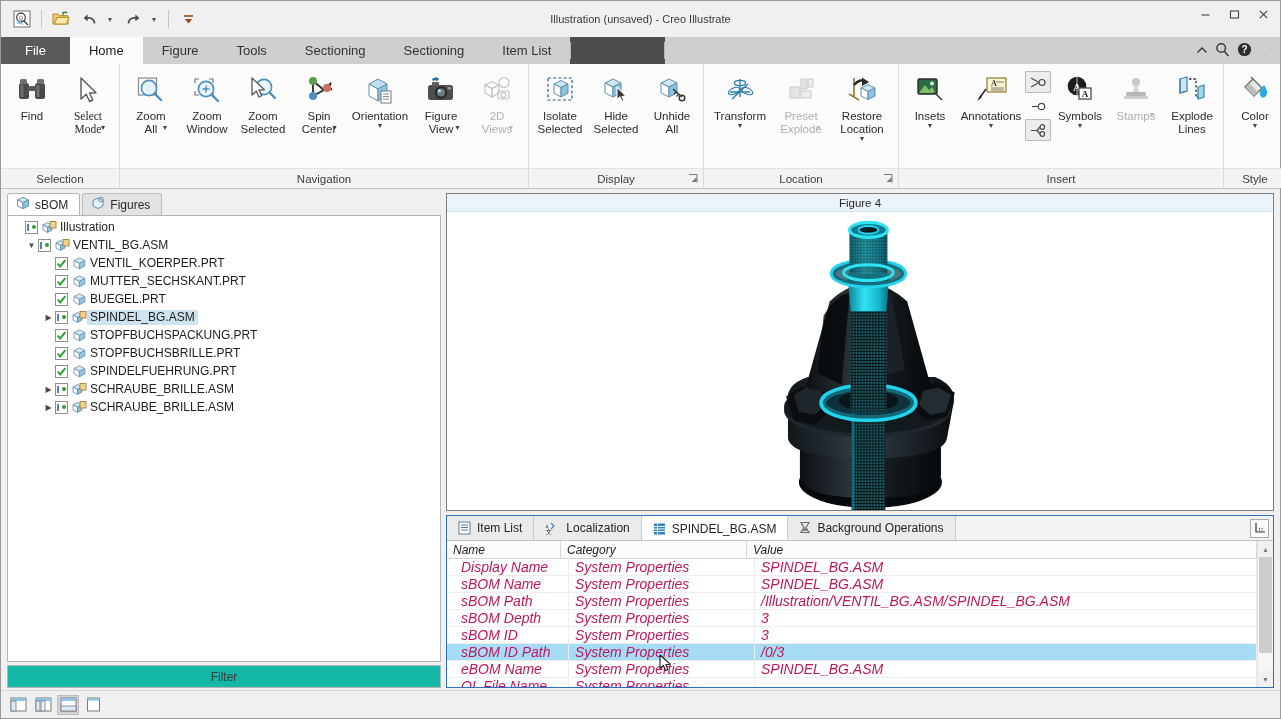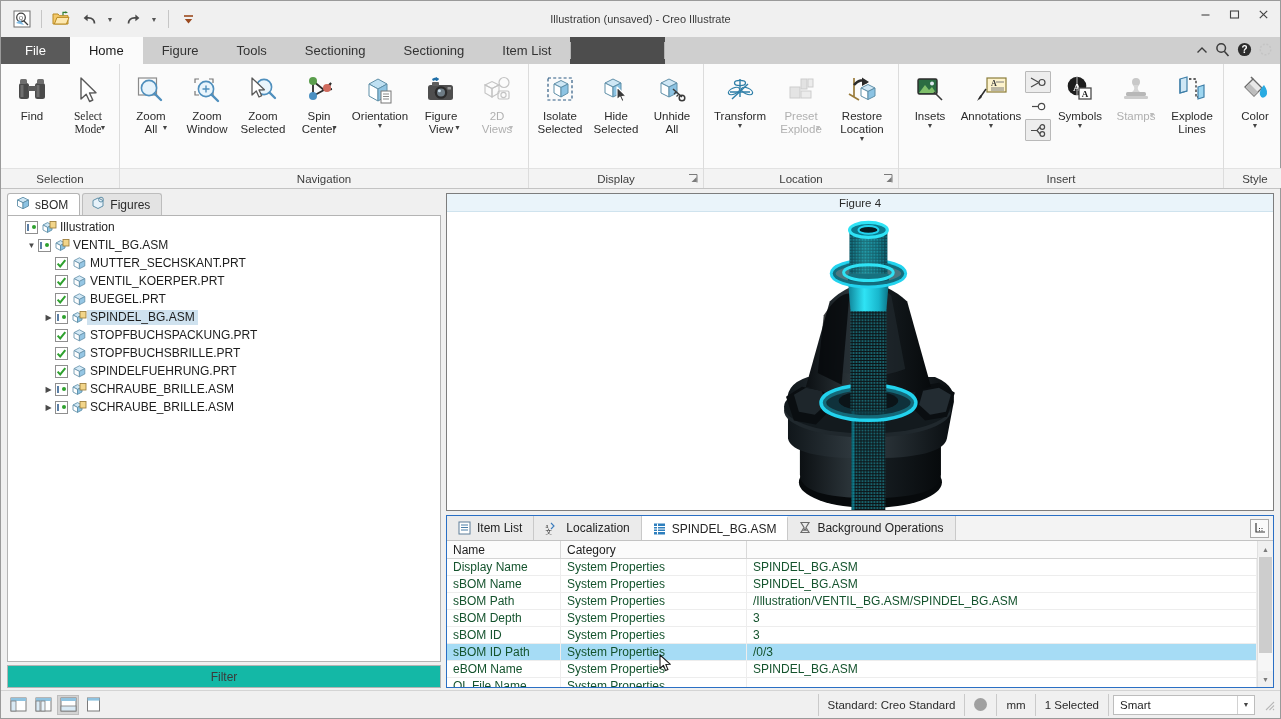--- a/index.html
+++ b/index.html
@@ -254,31 +254,31 @@
   }
   .btabs-fill { flex: 1; background: #f3f3f3; }
   .btabs-right { display: flex; align-items: center; padding: 0 4px; }
   .expand-btn {
     width: 19px; height: 19px;
     border: 1px solid #a9a9a9; background: #fafafa;
     display: flex; align-items: center; justify-content: center;
     cursor: default;
   }
   .tablewrap { flex: 1; display: flex; min-height: 0; }
-  .tablearea { flex: 1; min-width: 0; display: flex; flex-direction: column; }
+  .tablearea { flex: 1; min-width: 0; display: flex; flex-direction: column; font-style: italic; }
   .thead {
     display: flex; height: 18px; min-height: 18px;
     background: #fbfbfb; border-bottom: 1px solid #d4d4d4;
     font-size: 12px; color: #1d1d1d;
   }
   .th { padding: 1px 6px; border-right: 1px solid #d9d9d9; display: flex; align-items: center; cursor: default;}
   .tbody { flex: 1; overflow: hidden; }
   .tr2 {
-    display: flex; height: 17px; font-size: 12px; color: #14532d;
-    border-bottom: 1px solid #ededed; cursor: default;
+    display: flex; height: 17px; font-size: 14px; color: #be185d;
+    border-bottom: 1px solid #ededed; cursor: default; padding-left: 8px;
   }
   .tr2.sel { background: #a6dcf5; }
   .td { padding: 0 6px; display: flex; align-items: center;
         border-right: 1px solid #ededed; overflow: hidden; white-space: nowrap; }
   .col-name { width: 114px; min-width: 114px; }
   .col-cat  { width: 186px; min-width: 186px; }
   .col-val  { flex: 1; }
   .vscroll {
     width: 16px; min-width: 16px; background: #f6f6f6;
     border-left: 1px solid #e0e0e0;
@@ -859,37 +859,37 @@
                 <path d="M1.6 5.6 L4.2 8.4 L9.3 2.1" fill="none" stroke="#2ea12e" stroke-width="2"></path>
               </svg>
           </span>
           <span>
             <svg width="15" height="14" viewBox="0 0 15 14" style="display:block">
               <path d="M2 4.6 L7.4 1.8 L12.8 4.6 L7.4 7.4 Z" fill="#d3e9f6" stroke="#6792ab" stroke-width=".85"></path>
               <path d="M2 4.6 L2 10 L7.4 12.8 L7.4 7.4 Z" fill="#fdfdfd" stroke="#6792ab" stroke-width=".85"></path>
               <path d="M12.8 4.6 L12.8 10 L7.4 12.8 L7.4 7.4 Z" fill="#95c6e4" stroke="#6792ab" stroke-width=".85"></path>
             </svg>
           </span>
-          <span class="tlabel">MUTTER_SECHSKANT.PRT</span>
+          <span class="tlabel">VENTIL_KOERPER.PRT</span>
         </div>
 
         <div class="trow" style="padding-left:47px">
           <span class="chk">
             <svg width="11" height="11" viewBox="0 0 11 11">
                 <path d="M1.6 5.6 L4.2 8.4 L9.3 2.1" fill="none" stroke="#2ea12e" stroke-width="2"></path>
               </svg>
           </span>
           <span>
             <svg width="15" height="14" viewBox="0 0 15 14" style="display:block">
               <path d="M2 4.6 L7.4 1.8 L12.8 4.6 L7.4 7.4 Z" fill="#d3e9f6" stroke="#6792ab" stroke-width=".85"></path>
               <path d="M2 4.6 L2 10 L7.4 12.8 L7.4 7.4 Z" fill="#fdfdfd" stroke="#6792ab" stroke-width=".85"></path>
               <path d="M12.8 4.6 L12.8 10 L7.4 12.8 L7.4 7.4 Z" fill="#95c6e4" stroke="#6792ab" stroke-width=".85"></path>
             </svg>
           </span>
-          <span class="tlabel">VENTIL_KOERPER.PRT</span>
+          <span class="tlabel">MUTTER_SECHSKANT.PRT</span>
         </div>
 
         <div class="trow" style="padding-left:47px">
           <span class="chk">
             <svg width="11" height="11" viewBox="0 0 11 11">
                 <path d="M1.6 5.6 L4.2 8.4 L9.3 2.1" fill="none" stroke="#2ea12e" stroke-width="2"></path>
               </svg>
           </span>
           <span>
             <svg width="15" height="14" viewBox="0 0 15 14" style="display:block">
@@ -1124,20 +1124,21 @@
               </svg>
             </div>
           </div>
         </div>
 
         <div class="tablewrap">
           <div class="tablearea">
             <div class="thead">
               <div class="th col-name">Name</div>
               <div class="th col-cat">Category</div>
+              <div class="th col-val">Value</div>
             </div>
             <div class="tbody">
               <div class="tr2">
                 <div class="td col-name">Display Name</div>
                 <div class="td col-cat">System Properties</div>
                 <div class="td col-val">SPINDEL_BG.ASM</div>
               </div>
               <div class="tr2">
                 <div class="td col-name">sBOM Name</div>
                 <div class="td col-cat">System Properties</div>
@@ -1218,33 +1219,14 @@
         </svg>
       </div>
       <div class="lbtn">
         <svg width="17" height="15" viewBox="0 0 17 15">
           <rect x="2.5" y="1" width="12" height="13" fill="#fff" stroke="#7b7b7b"></rect>
           <rect x="2.5" y="1" width="12" height="2.6" fill="#8fc3e0"></rect>
         </svg>
       </div>
     </div>
 
-    <div class="status-right">
-      <div class="scell first">Standard: Creo Standard</div>
-      <div class="scell">
-          <span class="sdot"></span>
-        </div>
-      <div class="scell">mm</div>
-      <div class="scell">1 Selected</div>
-      <div class="scell" style="border-left:1px solid #cacaca;padding:0 2px">
-        <div class="combo">
-          <span class="cv2">Smart</span>
-          <span class="carr">▼</span>
-        </div>
-      </div>
-      <span class="grip">
-        <svg width="14" height="14" viewBox="0 0 14 14">
-          <path d="M12 4 L4 12 M12 7.5 L7.5 12 M12 11 L11 12" stroke="#8a8a8a" stroke-width="1.1"></path>
-        </svg>
-      </span>
-    </div>
   </div>
 </div>
 
 </body></html>

